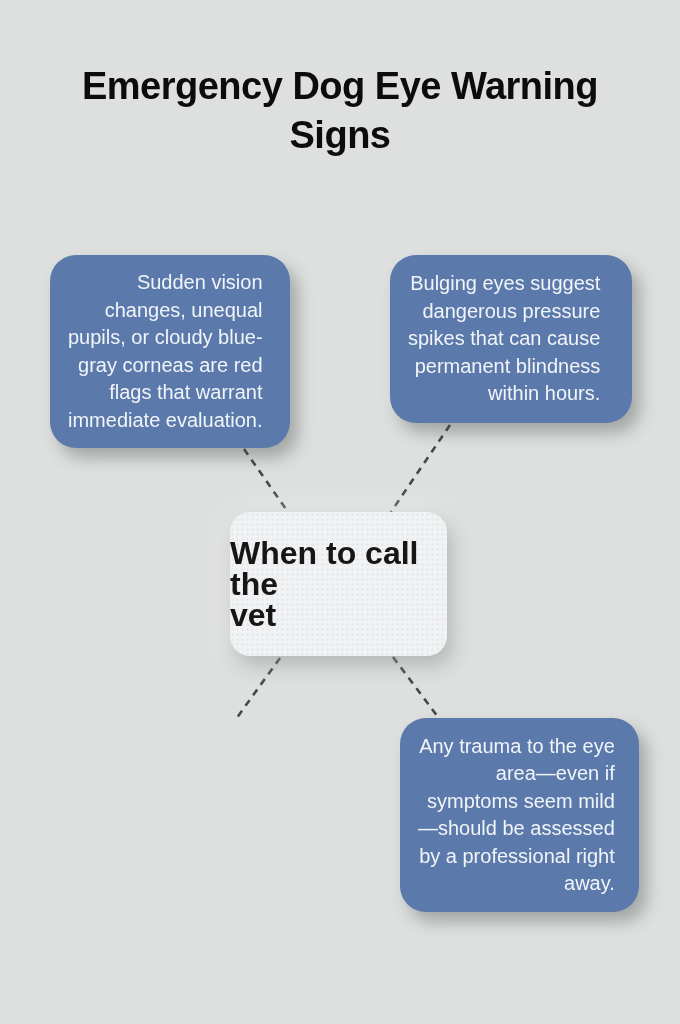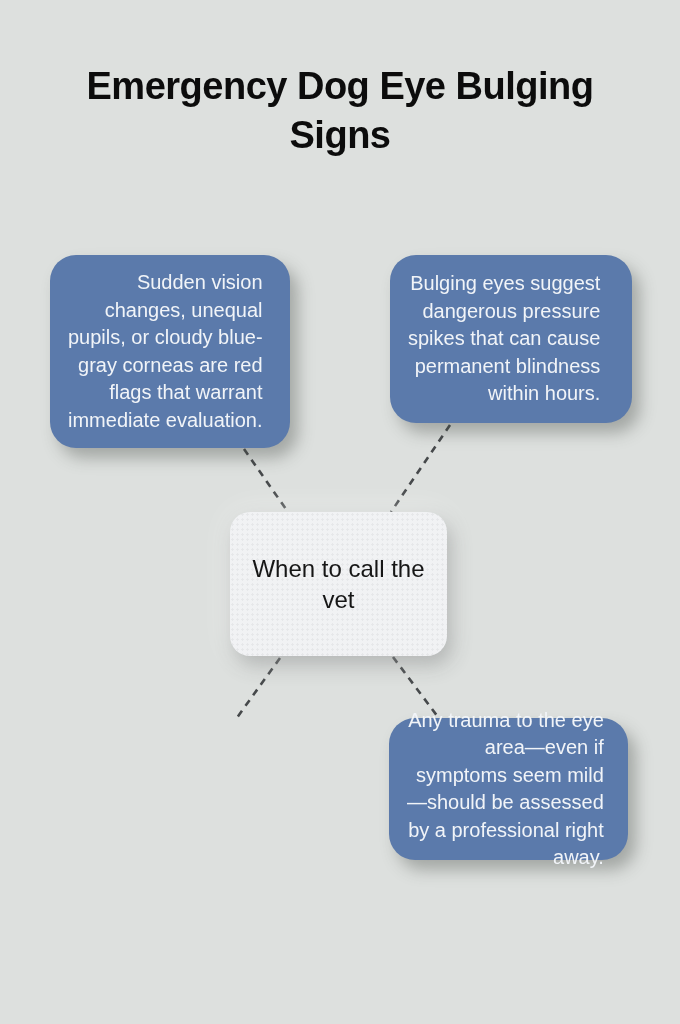--- a/index.html
+++ b/index.html
@@ -54,48 +54,47 @@
   }
   .node p{
     color:var(--node-text);
     font-size:20px;
     line-height:27.5px;
     white-space:pre-line;
   }
   .node-tl{left:50px;top:255px;width:240px;height:193px;}
   .node-tr{left:390px;top:255px;width:242px;height:168px;}
   .node-bl{left:49px;top:718px;width:239px;height:168px;}
-  .node-br{left:389px;top:718px;width:239px;height:142px;}
+  .node-br{left:400px;top:718px;width:239px;height:194px;}
   .center-node{
     position:absolute;
     left:230px;top:512px;width:217px;height:144px;
     background:var(--center-fill);
     background-image:radial-gradient(rgba(90,95,100,0.07) 1px, transparent 1.2px);
     background-size:5px 5px;
     border-radius:20px;
     box-shadow:5px 9px 20px rgba(60,64,62,0.30), 0 0 30px rgba(255,255,255,0.55);
     display:flex;
     align-items:center;
     justify-content:center;
   }
   .center-node p{
     color:var(--center-text);
-    font-size:24px;
+    font-size:32px;
     line-height:31px;
-    font-weight:400;
-    text-align:center;
+    font-weight:700;
     white-space:pre-line;
   }
 </style>
 </head>
 <body>
 
 <div class="canvas">
 
-  <h1 class="title">Emergency Dog Eye Bulging
+  <h1 class="title">Emergency Dog Eye Warning
 Signs</h1>
 
   <svg class="connectors" viewBox="0 0 680 1024">
     <line x1="244" y1="449" x2="288" y2="512"></line>
     <line x1="450" y1="425" x2="391" y2="512"></line>
     <line x1="280" y1="658" x2="236" y2="719"></line>
     <line x1="393" y1="657" x2="438" y2="717"></line>
   </svg>
 
   <div class="node node-tl">

